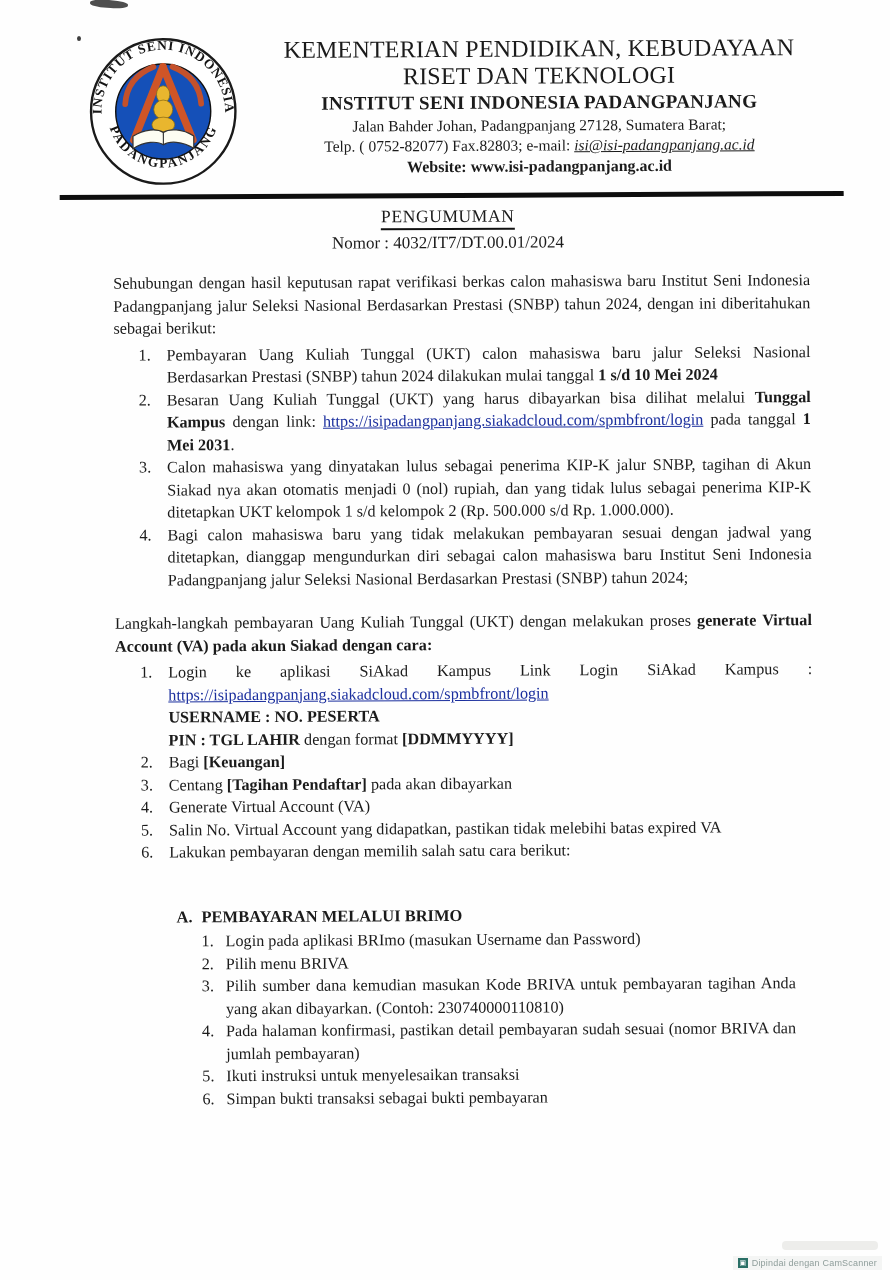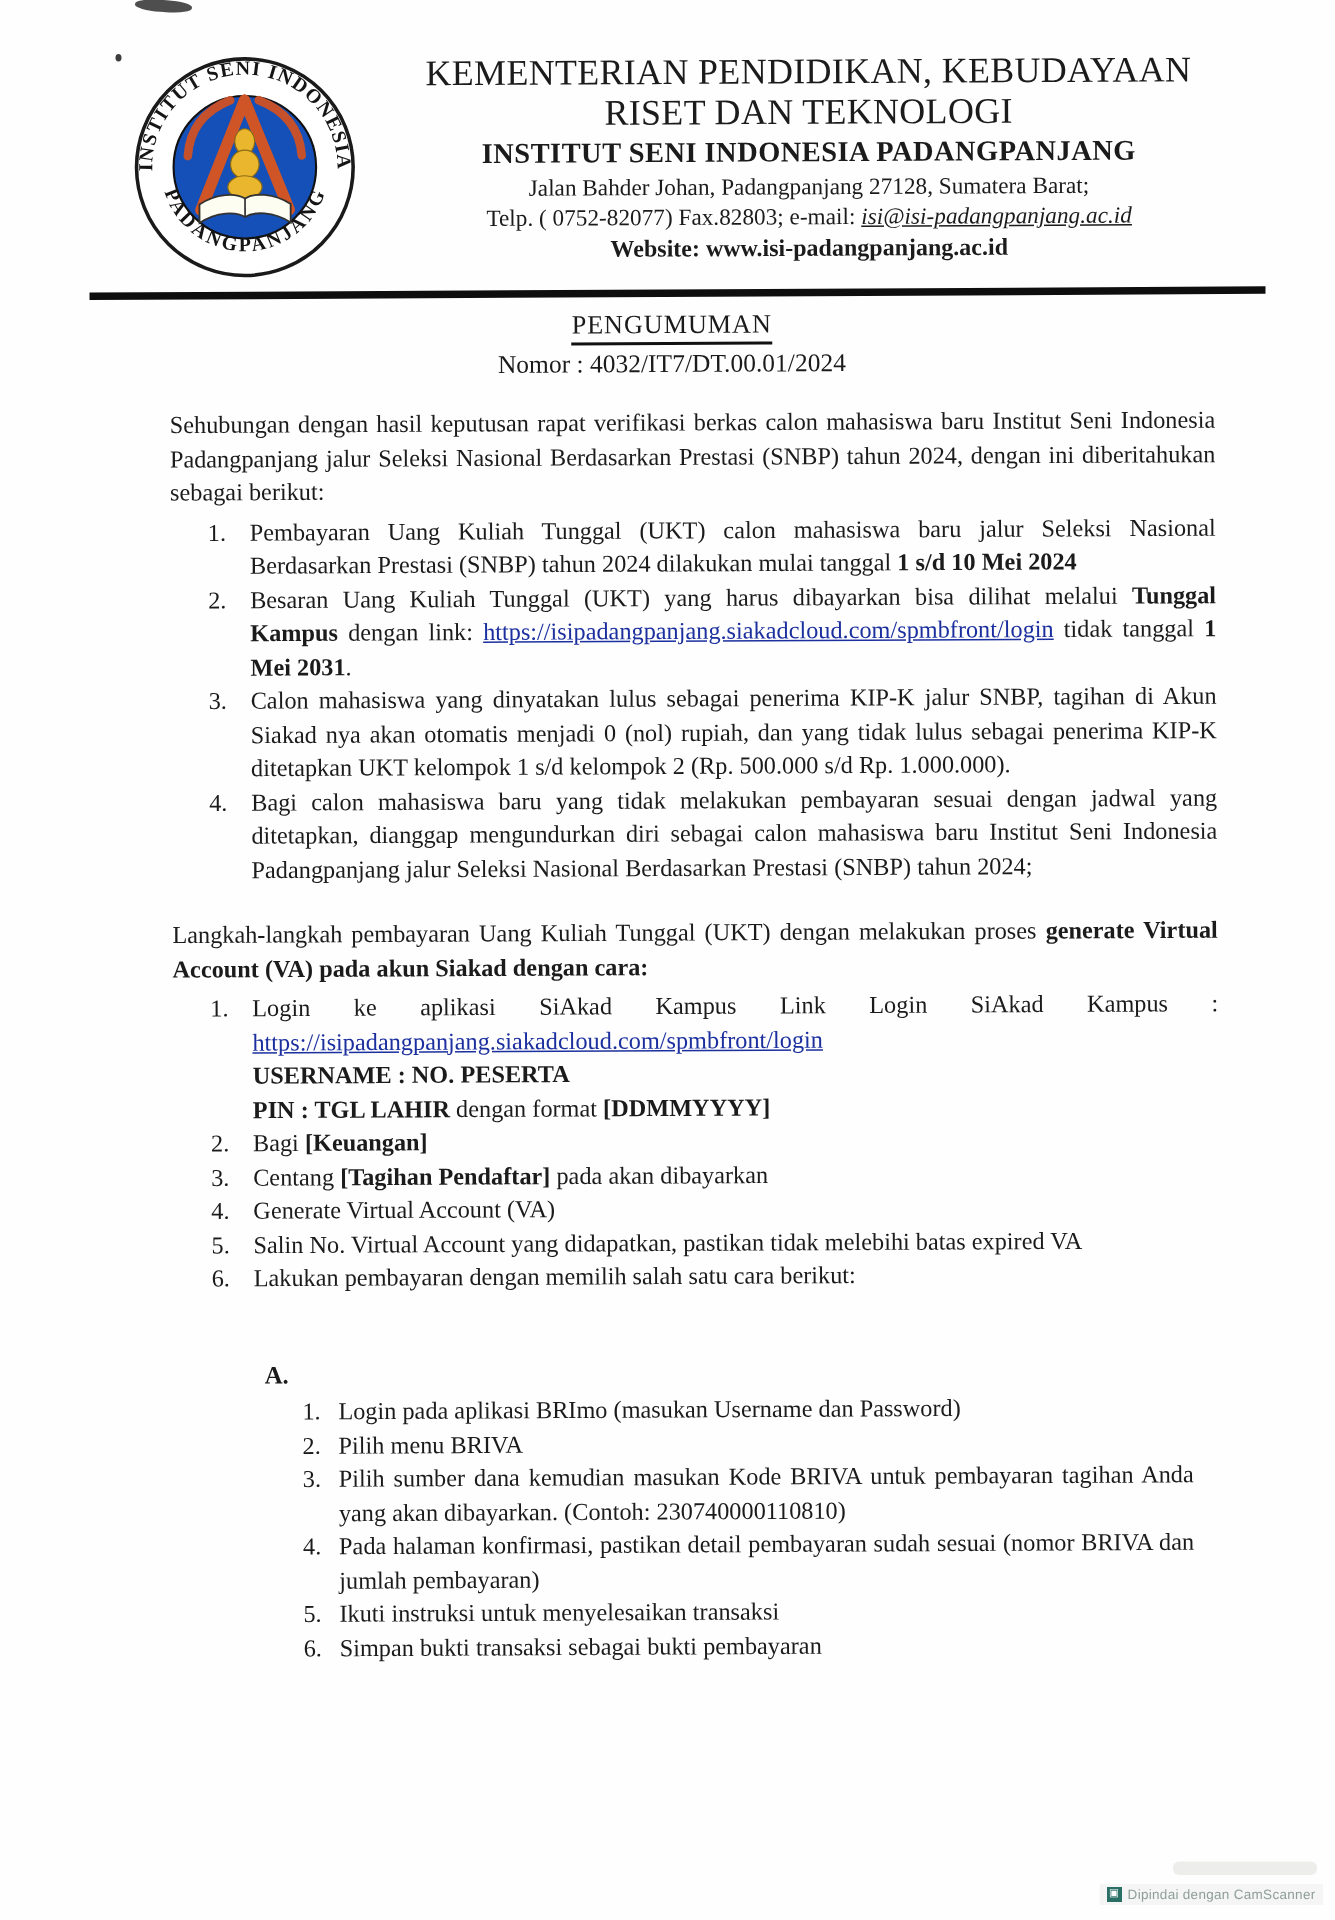--- a/index.html
+++ b/index.html
@@ -132,21 +132,21 @@
 
       <div class="para"><span>Sehubungan dengan hasil keputusan rapat verifikasi berkas calon mahasiswa baru Institut Seni Indonesia Padangpanjang jalur Seleksi Nasional Berdasarkan Prestasi (SNBP) tahun 2024, dengan ini diberitahukan sebagai berikut:</span></div>
 
       <div class="list">
         <div class="li-row">
           <div class="li-num">1.</div>
           <div class="li-txt"><span>Pembayaran Uang Kuliah Tunggal (UKT) calon mahasiswa baru jalur Seleksi Nasional Berdasarkan Prestasi (SNBP) tahun 2024 dilakukan mulai tanggal </span><span class="seg-b">1 s/d 10 Mei 2024</span></div>
         </div>
         <div class="li-row">
           <div class="li-num">2.</div>
-          <div class="li-txt"><span>Besaran Uang Kuliah Tunggal (UKT) yang harus dibayarkan bisa dilihat melalui </span><span class="seg-b">Tunggal Kampus</span><span> dengan link:  </span><span class="seg-link">https://isipadangpanjang.siakadcloud.com/spmbfront/login</span><span> tidak tanggal </span><span class="seg-b">1 Mei 2031</span><span>.</span></div>
+          <div class="li-txt"><span>Besaran Uang Kuliah Tunggal (UKT) yang harus dibayarkan bisa dilihat melalui </span><span class="seg-b">Tunggal Kampus</span><span> dengan link:  </span><span class="seg-link">https://isipadangpanjang.siakadcloud.com/spmbfront/login</span><span> pada tanggal </span><span class="seg-b">1 Mei 2031</span><span>.</span></div>
         </div>
         <div class="li-row">
           <div class="li-num">3.</div>
           <div class="li-txt"><span>Calon mahasiswa yang dinyatakan lulus sebagai penerima KIP-K jalur SNBP, tagihan di Akun Siakad nya akan otomatis menjadi 0 (nol) rupiah, dan yang tidak lulus sebagai penerima KIP-K ditetapkan UKT kelompok 1 s/d kelompok 2 (Rp. 500.000 s/d Rp. 1.000.000).</span></div>
         </div>
         <div class="li-row">
           <div class="li-num">4.</div>
           <div class="li-txt"><span>Bagi calon mahasiswa baru yang tidak melakukan pembayaran sesuai dengan jadwal yang ditetapkan, dianggap mengundurkan diri sebagai calon mahasiswa baru Institut Seni Indonesia Padangpanjang jalur Seleksi Nasional Berdasarkan Prestasi (SNBP) tahun 2024;</span></div>
         </div>
       </div>
@@ -181,20 +181,21 @@
         </div>
         <div class="li-row">
           <div class="li-num">6.</div>
           <div class="li-txt"><span>Lakukan pembayaran dengan memilih salah satu cara berikut:</span></div>
         </div>
       </div>
 
       <div class="section-a">
         <div class="sec-head">
           <div class="sec-label">A.</div>
+          <div>PEMBAYARAN MELALUI BRIMO</div>
         </div>
         <div class="sec-items">
           <div class="sec-row">
             <div class="sec-num">1.</div>
             <div class="sec-txt"><span>Login pada aplikasi BRImo (masukan Username dan Password)</span></div>
           </div>
           <div class="sec-row">
             <div class="sec-num">2.</div>
             <div class="sec-txt"><span>Pilih menu BRIVA</span></div>
           </div>

